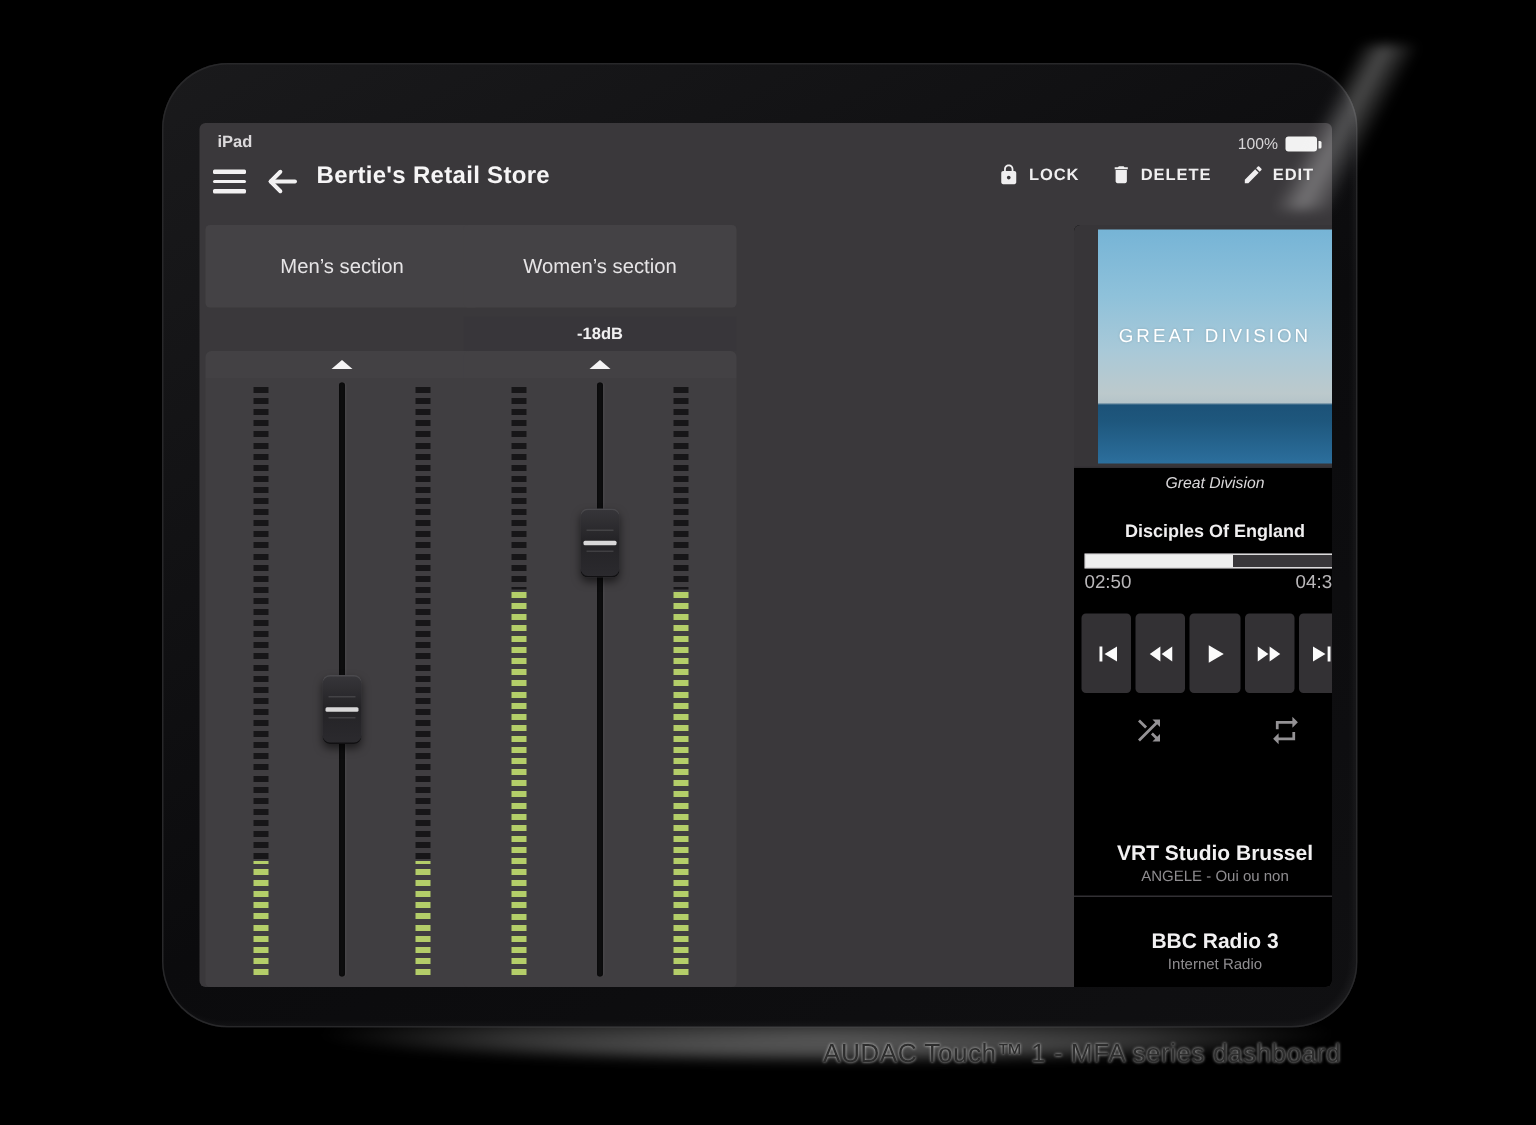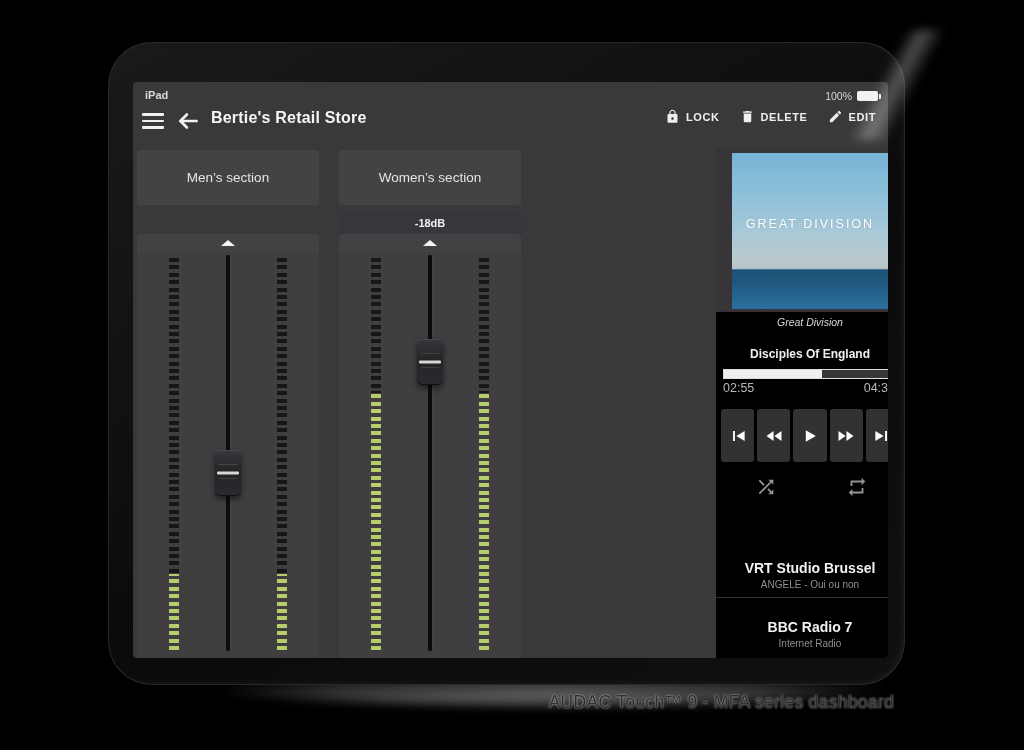--- a/index.html
+++ b/index.html
@@ -42,21 +42,21 @@
   
   .channel .name-cell{position:absolute;top:68px;height:55px;width:100%;background:#444245;border-radius:3px;
     display:flex;align-items:center;justify-content:center;font-size:13.5px;color:#e6e4e6;}
   .channel .db-cell{position:absolute;top:129px;height:23px;width:100%;background:#38363a;
     display:flex;align-items:center;justify-content:center;font-size:11px;font-weight:bold;color:#f1f0f1;}
   .channel .tri-cell{position:absolute;top:152px;height:18px;width:100%;background:#434144;border-radius:4px 4px 0 0;
     display:flex;align-items:center;justify-content:center;cursor:pointer;}
   .tri-up{width:0;height:0;border-left:7px solid transparent;border-right:7px solid transparent;border-bottom:6px solid #f5f4f5;}
   .channel .fader-area{position:absolute;top:170px;height:406px;width:100%;background:#403e41;border-radius:0 0 3px 3px;}
   .channel{position:absolute;top:0;height:576px;}
-  .ch-0{left:4px;width:182px;} .ch-1{left:206px;width:182px;text-align:center;} .ch-2{left:376px;width:182px;}
+  .ch-0{left:4px;width:182px;} .ch-1{left:176px;width:182px;text-align:center;} .ch-2{left:376px;width:182px;}
 
   .meter{position:absolute;top:6px;height:392px;width:10px;display:flex;flex-direction:column;}
   .meter.left{left:32px;} .meter.right{left:140px;}
   .meter .unlit{flex:none;width:100%;
     background:repeating-linear-gradient(to bottom,#171618 0 4px,rgba(0,0,0,0) 4px 7.4px);}
   .meter .lit{flex:none;width:100%;
     background:repeating-linear-gradient(to top,#b4ce69 0 4px,rgba(0,0,0,0) 4px 7.4px);}
   .meter.left .unlit{height:calc(100% - var(--ml));} .meter.left .lit{height:var(--ml);}
   .meter.right .unlit{height:calc(100% - var(--mr));} .meter.right .lit{height:var(--mr);}
 
@@ -211,21 +211,21 @@
           </div>
         </div>
         <div class="track-block">
           <div class="track-album">Great Division</div>
           <div class="track-artist">Disciples Of England</div>
         </div>
         <div class="progress">
           <div class="progress-fill" style="width: 57%;"></div>
         </div>
         <div class="time-row">
-          <span>02:55</span>
+          <span>02:50</span>
           <span>04:34</span>
         </div>
         <div class="controls">
           <div class="ctl-btn">
             <svg width="20" height="20" viewBox="0 0 24 24" fill="#fbfbfb">
                 <path d="M6 6h2.3v12H6zM20 6l-10 6 10 6z"></path>
               </svg>
           </div>
           <div class="ctl-btn">
             <svg width="22" height="20" viewBox="0 0 24 24" fill="#fbfbfb">
@@ -258,23 +258,23 @@
             <svg width="22" height="22" viewBox="0 0 24 24" fill="#949295">
                 <path d="M7 7h10v3l4-4-4-4v3H5v6h2V7zm10 10H7v-3l-4 4 4 4v-3h12v-6h-2v4z"></path>
               </svg>
           </div>
         </div>
         <div class="station station-1">
           <div class="st-name">VRT Studio Brussel</div>
           <div class="st-sub">ANGELE - Oui ou non</div>
         </div>
         <div class="station station-2">
-          <div class="st-name">BBC Radio 7</div>
+          <div class="st-name">BBC Radio 3</div>
           <div class="st-sub">Internet Radio</div>
         </div>
       </div>
 
     </div>
   </div>
 
   <div class="corner-flare"></div>
-  <div class="caption">AUDAC Touch™ 9 - MFA series dashboard</div>
+  <div class="caption">AUDAC Touch™ 1 - MFA series dashboard</div>
 </div>
 
 </body></html>

